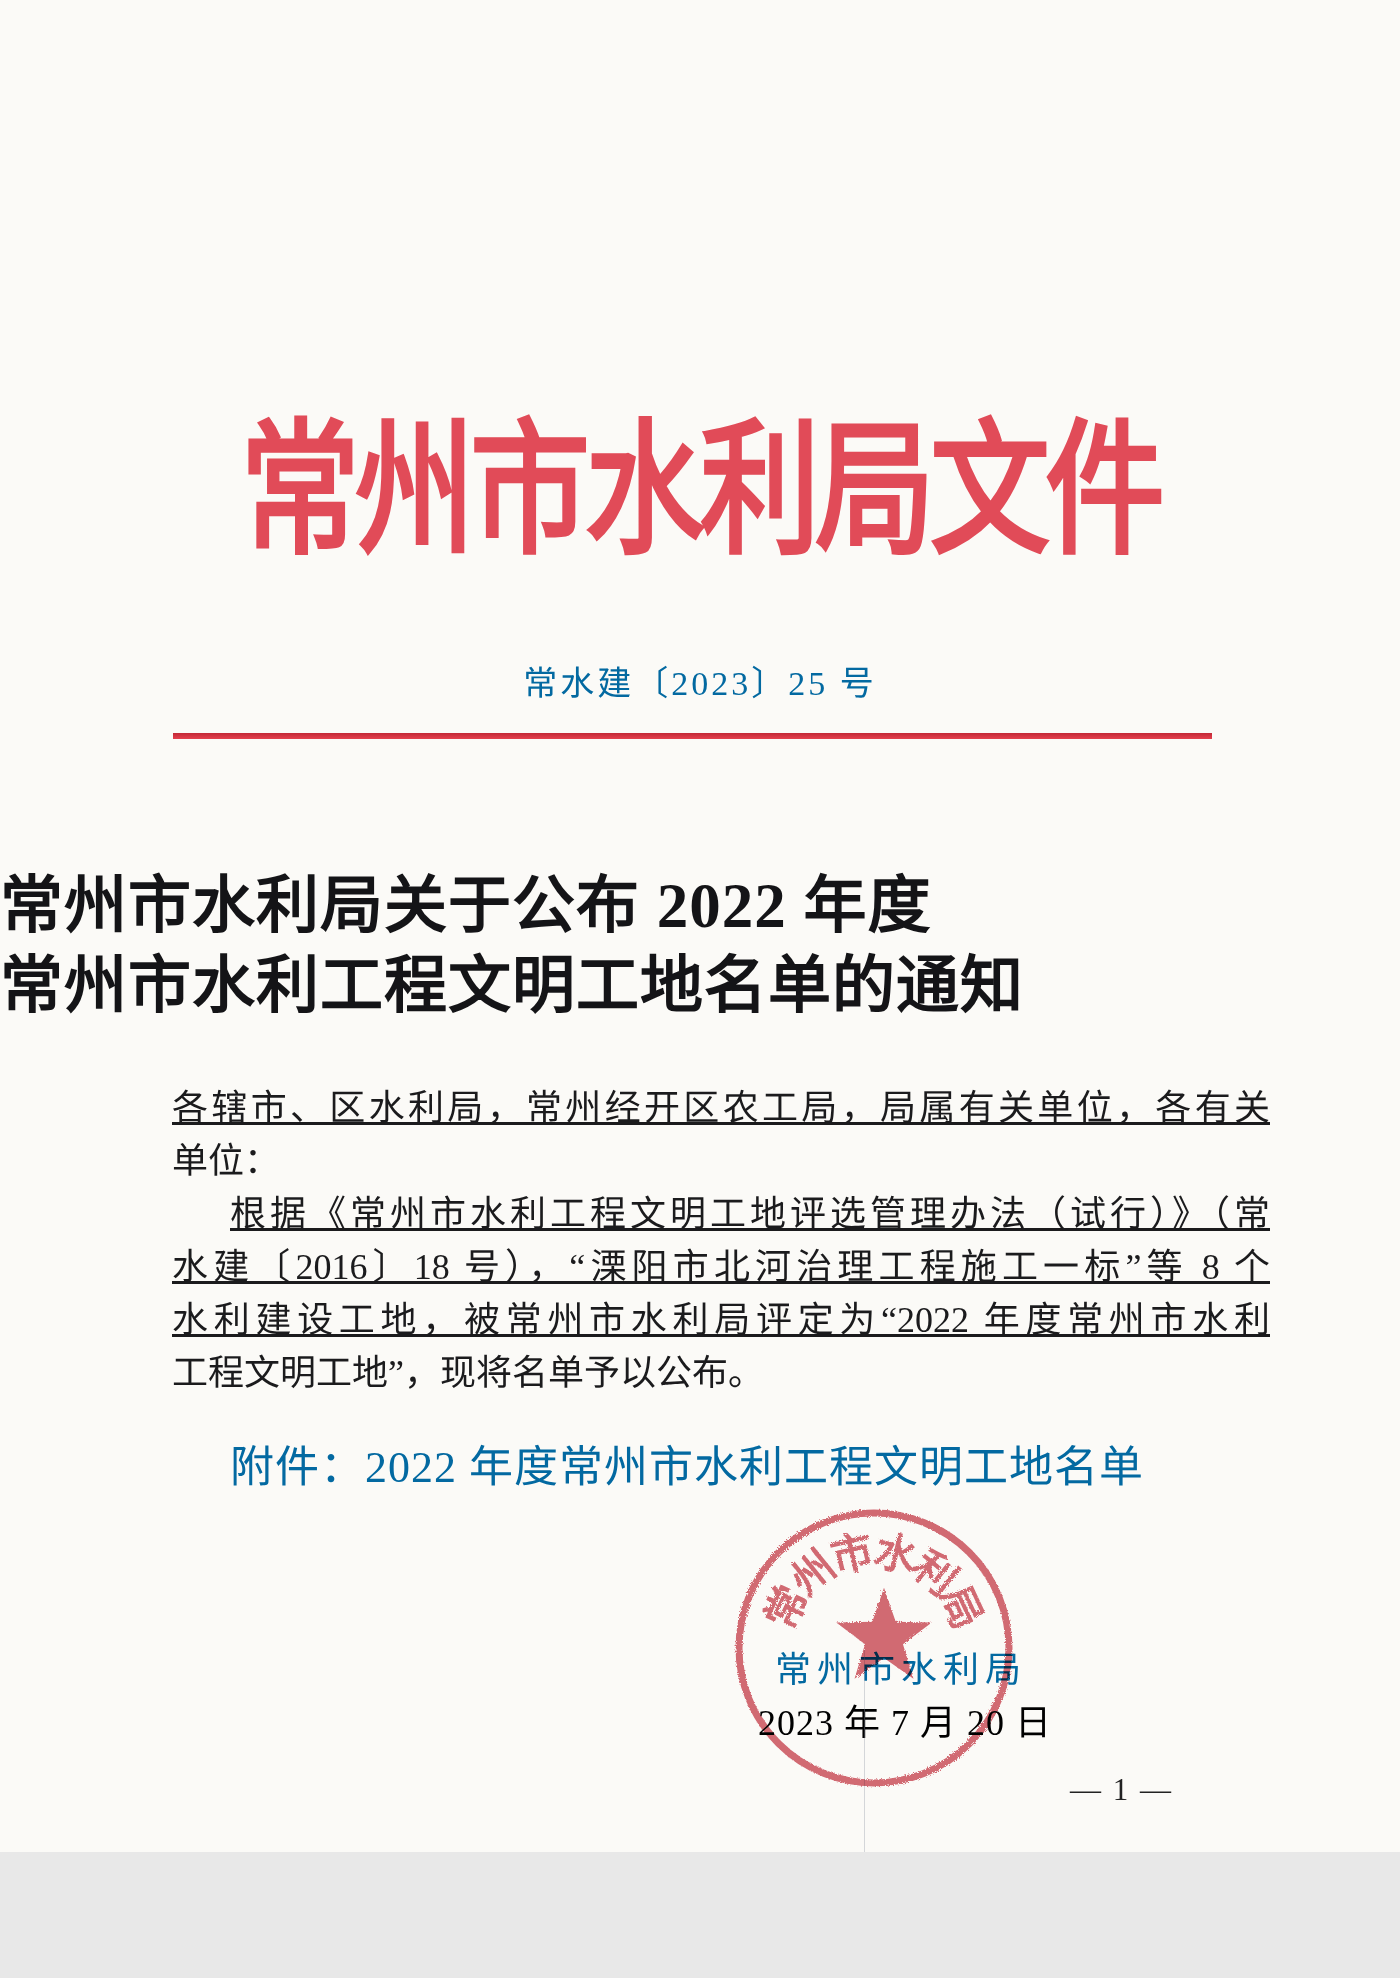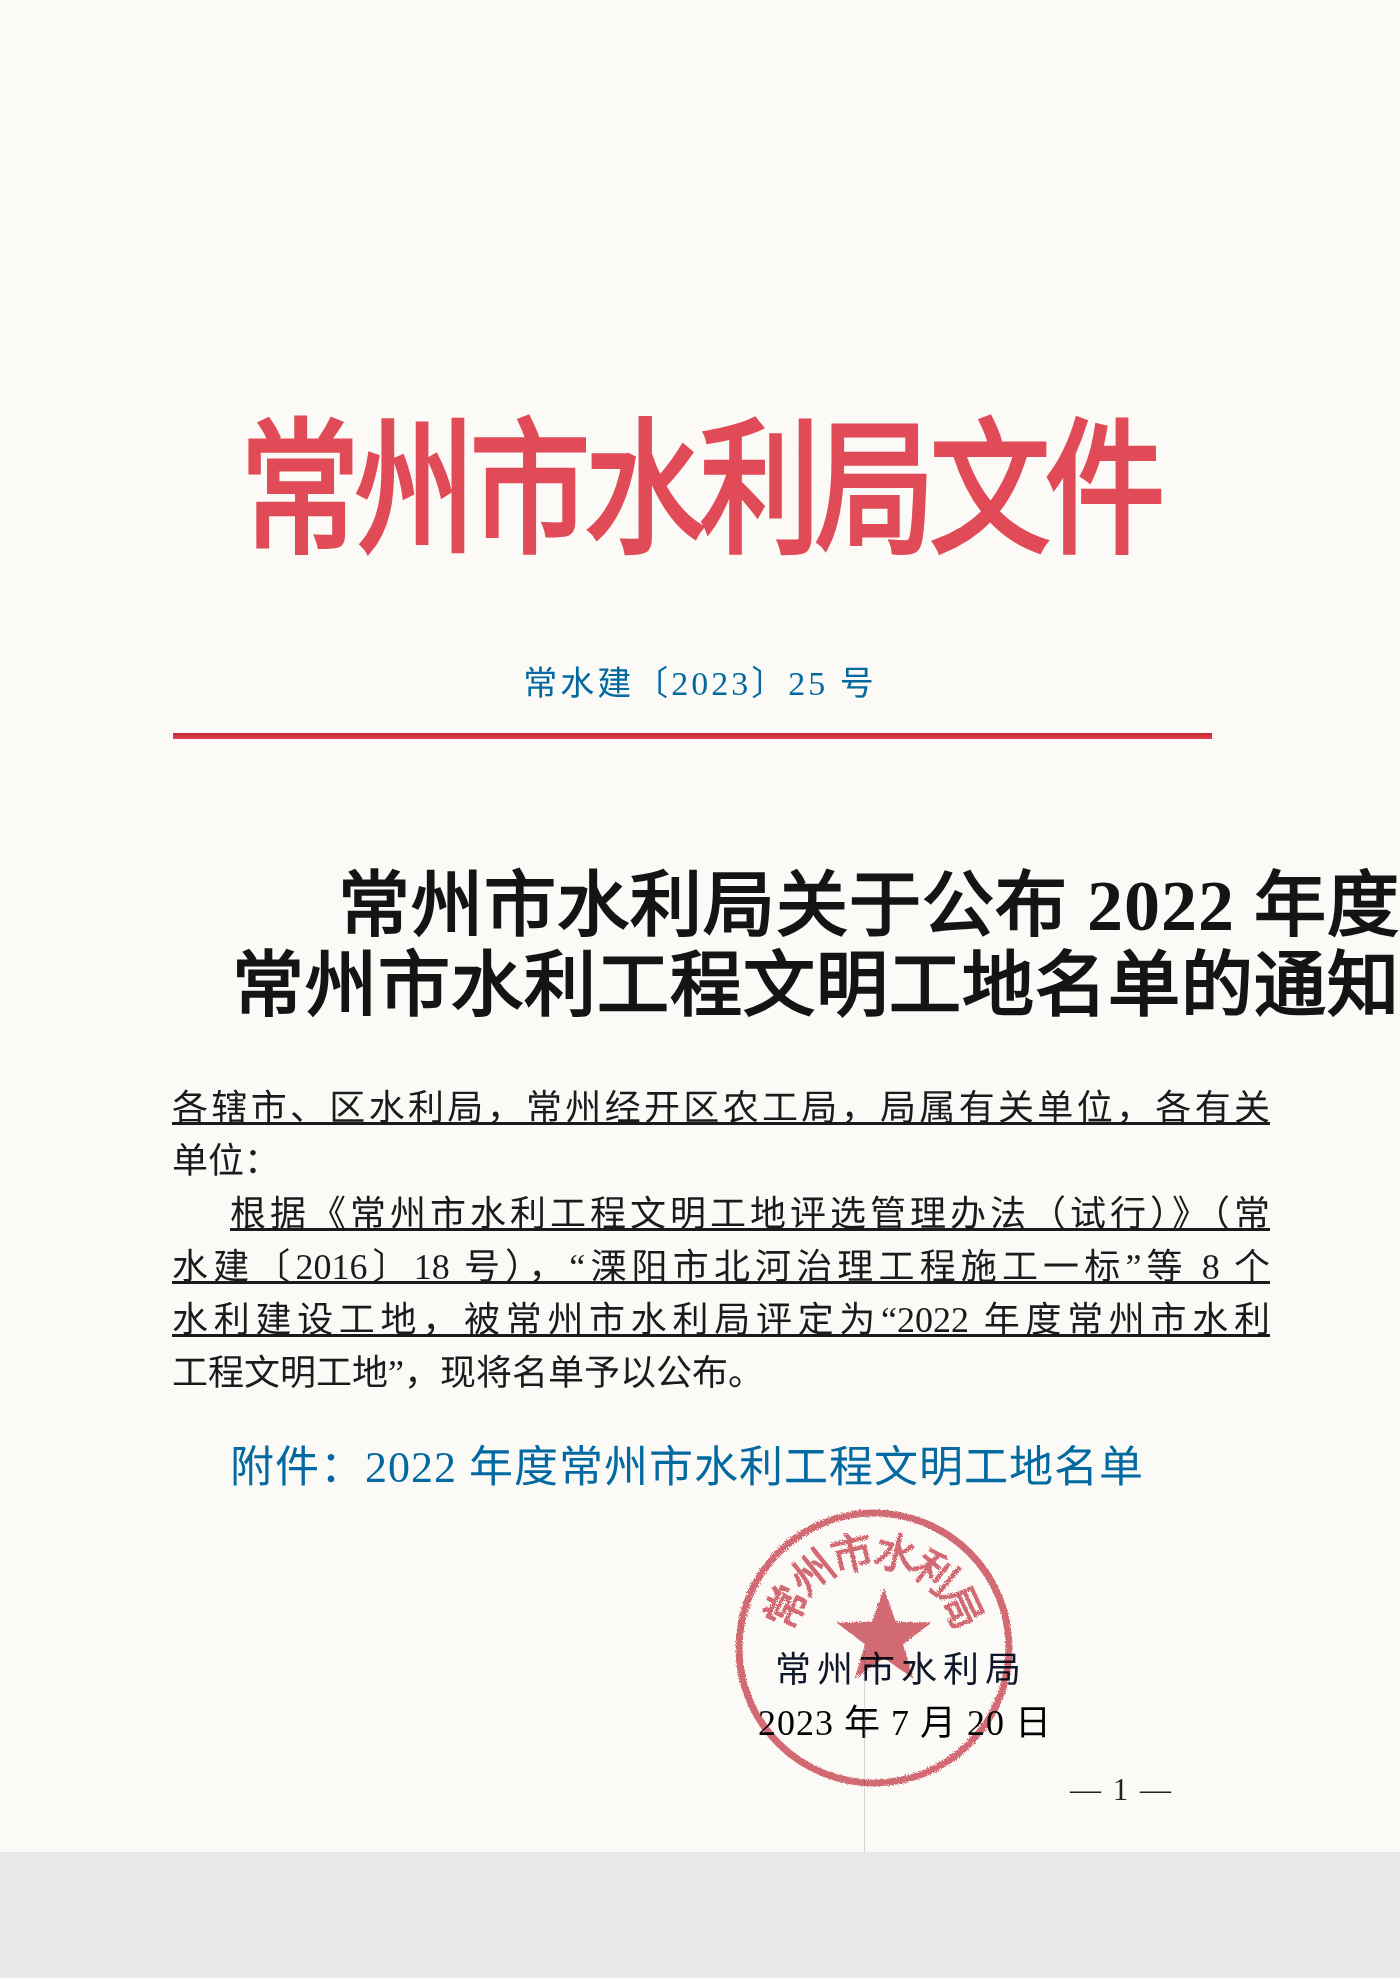--- a/index.html
+++ b/index.html
@@ -30,43 +30,43 @@
     color:#0369a1;
   }
   
   .red-rule{
     position:absolute; top:733px; left:173px; width:1039px; height:6px;
     background:linear-gradient(#c22836,#e4404e);
   }
   
   .doc-title{
     position:absolute; top:866px; left:0; width:100%;
-    text-align:right;
-    font-size:72px; line-height:80px; font-weight:bold;
+    text-align:left;
+    font-size:63px; line-height:80px; font-weight:bold;
     letter-spacing:1px;
     color:#141417;
   }
   
   .body-block{
     position:absolute; top:1082px; left:172px; width:1098px;
     font-size:36px; line-height:53px;
     color:#1b1b1d;
   }
   .body-block .line{height:53px; white-space:nowrap;}
   .body-block .jl{text-align:justify; text-align-last:justify; white-space:normal;text-decoration:underline;}
   .body-block .indent{padding-left:58px;}
   .attachment{
     position:absolute; top:1441px; left:230px;
     font-size:44px; line-height:53px; letter-spacing:1px;
     color:#0369a1; white-space:nowrap;
   }
   
   .signature{
     position:absolute; top:1640px; left:775px;
-    font-size:36px; letter-spacing:6px; color:#0f172a; white-space:nowrap;
+    font-size:36px; letter-spacing:6px; color:#0369a1; white-space:nowrap;
   }
   .sign-date{
     position:absolute; top:1693px; left:758px;
     font-size:36px; letter-spacing:1px; color:#000000; white-space:nowrap;
   }
   
   .page-number{
     position:absolute; top:1772px; left:1070px;
     font-size:31px; letter-spacing:2px; color:#222;
     white-space:nowrap;

